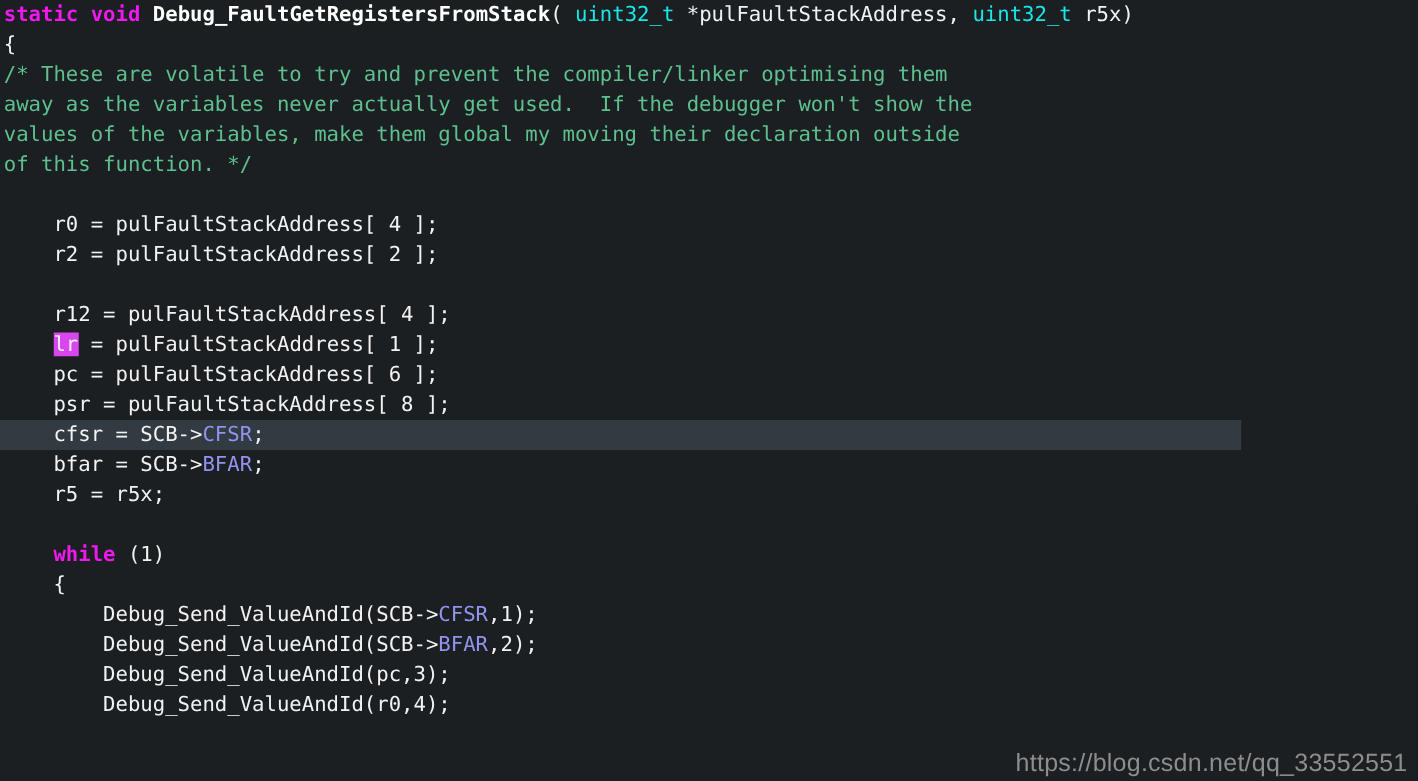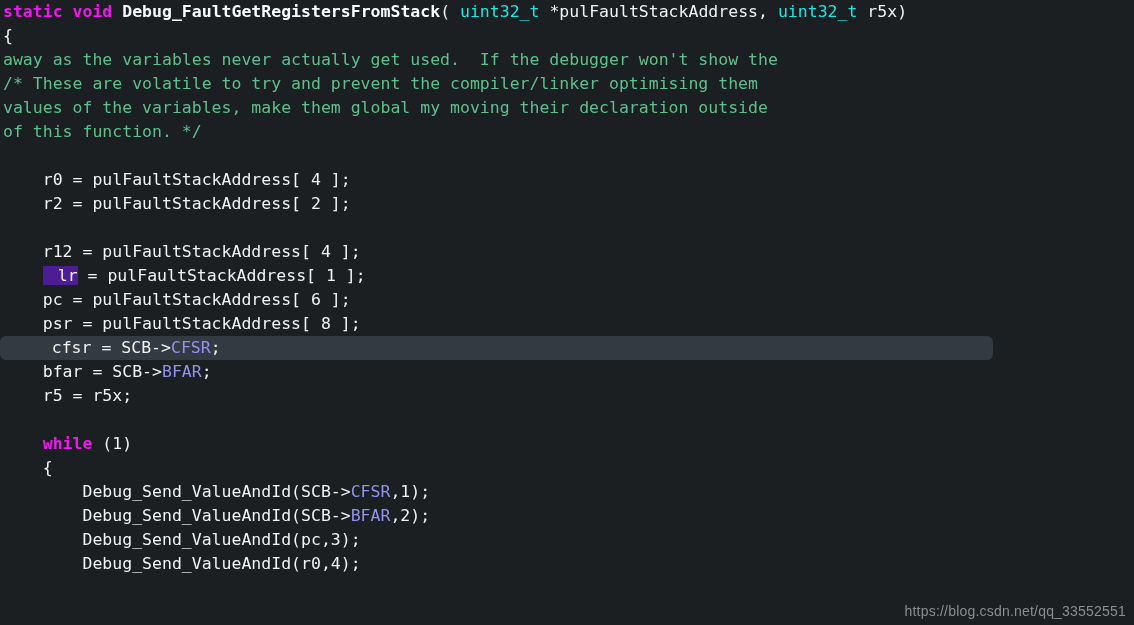--- a/index.html
+++ b/index.html
@@ -28,56 +28,55 @@
   .line {
     position: relative;
     height: 24px;
     line-height: 24px;
     white-space: pre;
     padding-left: 3px;
     color: #f2f2f2;
   }
   .line.current {
     background: #333b42;
-    padding-left: 12px;
-    border-radius: 6px;
+    padding-left: 3px;
   }
   
   .kw       { color: #ef18ef; font-weight: bold; }
   .type     { color: #18e8e8; }
   .fn       { color: #ffffff; font-weight: bold; }
   .plain    { color: #f2f2f2; }
   .comment  { color: #5ec08f; }
   .member   { color: #9292ef; }
-  .hl-word  { background: #4c1d95; color: #f2f2f2; padding-left: 15px; }
+  .hl-word  { background: #d946ef; color: #f2f2f2; }
 
   #watermark {
     position: absolute;
     right: 8px;
     bottom: 4px;
     font-family: "Liberation Sans", sans-serif;
-    font-size: 14px;
+    font-size: 20px;
     line-height: 20px;
     color: #8d8d8d;
     letter-spacing: 0.2px;
     white-space: pre;
   }
 </style>
 </head>
 <body>
 
 <div id="editor">
   <div class="code-area">
 
     <div class="line"><span class="kw">static</span><span class="plain"> </span><span class="kw">void</span><span class="plain"> </span><span class="fn">Debug_FaultGetRegistersFromStack</span><span class="plain">( </span><span class="type">uint32_t</span><span class="plain"> *pulFaultStackAddress, </span><span class="type">uint32_t</span><span class="plain"> r5x)</span></div>
 
     <div class="line">{</div>
 
+    <div class="line comment">/* These are volatile to try and prevent the compiler/linker optimising them</div>
     <div class="line comment">away as the variables never actually get used.  If the debugger won't show the</div>
-    <div class="line comment">/* These are volatile to try and prevent the compiler/linker optimising them</div>
     <div class="line comment">values of the variables, make them global my moving their declaration outside</div>
     <div class="line comment">of this function. */</div>
 
     <div class="line"></div>
 
     <div class="line">    r0 = pulFaultStackAddress[ 4 ];</div>
     <div class="line">    r2 = pulFaultStackAddress[ 2 ];</div>
 
     <div class="line"></div>
 

